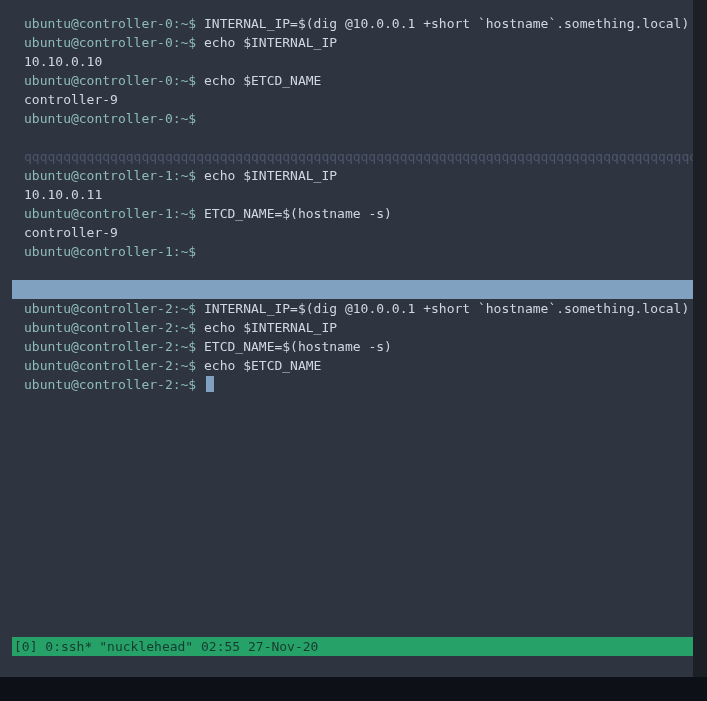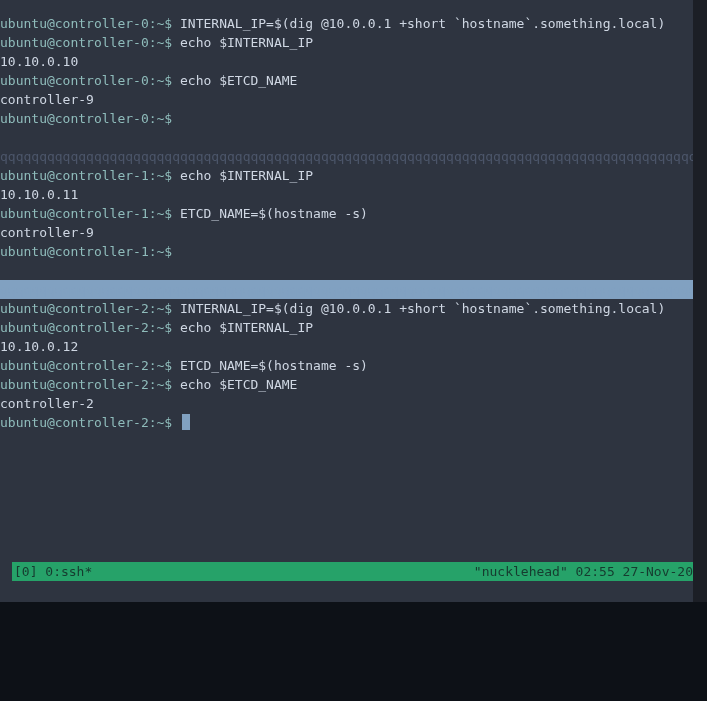--- a/index.html
+++ b/index.html
@@ -1,46 +1,46 @@
 <!DOCTYPE html>
 <html><head>
 <meta charset="utf-8">
 <style>
   html,body{margin:0;padding:0;background:#0d1117;}
   .term{
-    width:707px;height:602px;
+    width:707px;height:677px;
     background:#2e3440;
     font-family:"Menlo","Consolas","DejaVu Sans Mono",monospace;
     font-size:13px;line-height:19px;
     color:#cfd7e3;
     position:relative;overflow:hidden;
     box-sizing:border-box;
-    padding:14px 12px 0 0;
+    padding:14px 12px 0 24px;
   }
   .line{white-space:pre-wrap;word-break:break-all;}
   .prompt{color:#8fbcbb;}
   .txt{color:#cfd7e3;}
   .inactive-divider{
     color:#4c566a;letter-spacing:0;
     white-space:nowrap;overflow:hidden;
   }
   .active-divider{
     background:#81a1c1;color:#81a1c1;
     white-space:nowrap;overflow:hidden;
     margin-left:-12px;margin-right:-12px;padding:0 12px;
   }
   .cursor{
     display:inline-block;width:8px;height:16px;
     background:#81a1c1;vertical-align:text-bottom;margin-left:2px;
   }
   .statusbar{
     position:absolute;left:12px;right:12px;bottom:21px;height:19px;
     background:#26a269;color:#2e3440;
-    display:flex;justify-content:space-between;align-items:center;
-    font-family:inherit;font-size:13px;padding:0 2px;
+    display:flex;align-items:center;
+    font-family:inherit;font-size:13px;padding:0 2px;gap:7px;
   }
   .statusbar .left{color:#163b2f;}
   .statusbar .right{color:#163b2f;}
   .scrollbar{
     position:absolute;top:0;right:0;width:14px;height:100%;
     background:#1c1f26;
   }
   .spacer{height:19px;}
 </style>
 </head>
@@ -67,24 +67,22 @@
     <div class="line txt">controller-9</div>
     <div class="line"><span class="prompt">ubuntu@controller-1:~$</span> <span class="txt"></span></div>
   </div>
 
   <div class="spacer"></div>
   <div class="active-divider" id="div1">qqqqqqqqqqqqqqqqqqqqqqqqqqqqqqqqqqqqqqqqqqqqqqqqqqqqqqqqqqqqqqqqqqqqqqqqqqqqqqqqqqqqqqqqqqqqqqqqqqqqqqqqqqqqqqqqqqqqqqqqqqqqqqqqqqqqqqqqqqqqqqqqqqqqqqqqqqqqqqqqqqqqqqqqqqqqqqqqqqqqqqqqqqqqqqqqqqqqqqqq</div>
 
   <div>
     <div class="line"><span class="prompt">ubuntu@controller-2:~$</span> <span class="txt">INTERNAL_IP=$(dig @10.0.0.1 +short `hostname`.something.local)</span></div>
     <div class="line"><span class="prompt">ubuntu@controller-2:~$</span> <span class="txt">echo $INTERNAL_IP</span></div>
-    <div class="line txt">10.10.0.12</div>
     <div class="line"><span class="prompt">ubuntu@controller-2:~$</span> <span class="txt">ETCD_NAME=$(hostname -s)</span></div>
     <div class="line"><span class="prompt">ubuntu@controller-2:~$</span> <span class="txt">echo $ETCD_NAME</span></div>
-    <div class="line txt">controller-2</div>
     <div class="line"><span class="prompt">ubuntu@controller-2:~$</span> <span class="txt"></span><span class="cursor"></span></div>
   </div>
 
   <div class="statusbar">
     <span class="left">[0] 0:ssh*</span>
     <span class="right">"nucklehead" 02:55 27-Nov-20</span>
   </div>
 
   <div class="scrollbar"></div>
 </div>

